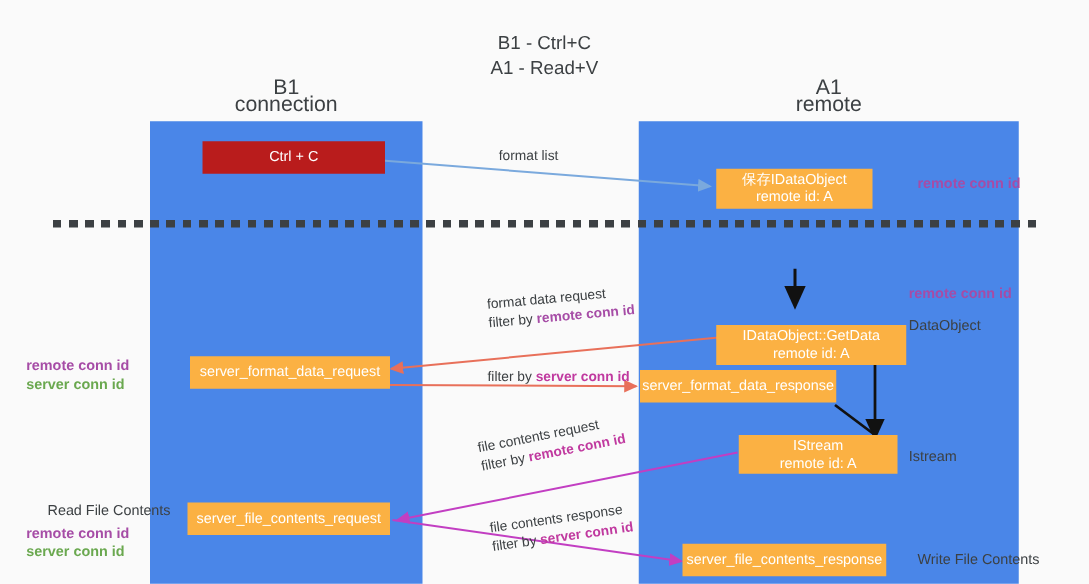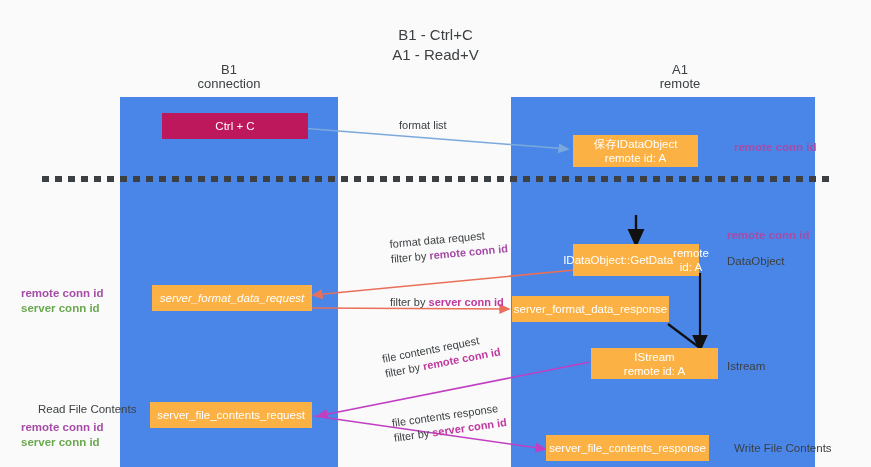--- a/index.html
+++ b/index.html
@@ -12,35 +12,35 @@
     color:#3c4043;
   }
   #stage{position:absolute;left:0;top:0;width:871px;height:467px;margin-top:18px;}
 
   
   .column{position:absolute;background:#4a86e8;}
   .col-b1{left:120px;top:79px;width:218px;height:388px;}
   .col-a1{left:511px;top:79px;width:304px;height:388px;}
 
   
-  .col-head{position:absolute;text-align:center;font-size:13px;line-height:14px;color:#3c4043;}
+  .col-head{position:absolute;text-align:center;font-size:17px;line-height:14px;color:#3c4043;}
   .col-head .l1{display:block;}
   .col-head .l2{display:block;}
   .head-b1{left:120px;top:45px;width:218px;}
-  .head-a1{left:528px;top:45px;width:304px;}
+  .head-a1{left:511px;top:45px;width:304px;}
 
   
   .title{position:absolute;left:0;top:7px;width:871px;text-align:center;
          font-size:15px;line-height:20px;color:#3c4043;}
 
   
   .box{position:absolute;display:flex;align-items:center;justify-content:center;
        text-align:center;color:#ffffff;font-size:11.5px;line-height:14px;
        box-sizing:border-box;padding:2px 4px;}
-  .box.green{background:#be185d;}
+  .box.green{background:#b91c1c;}
   .box.orange{background:#fbb143;}
   .box .sub{display:block;}
 
   
   .side-label{position:absolute;font-size:11.5px;line-height:15px;color:#3c4043;}
   .tag{font-weight:bold;font-size:11.5px;line-height:15px;}
   .tag.purple{color:#a64ca6;}
   .tag.green{color:#6aa84f;}
   .stack{position:absolute;}
 
@@ -116,26 +116,26 @@
   <div class="box green" style="left:162px;top:95px;width:146px;height:26px;">
     <span>Ctrl + C</span>
   </div>
 
   <div class="box orange" style="left:573px;top:117px;width:125px;height:32px;flex-direction:column;">
     <span>保存IDataObject</span>
     <span class="sub">remote id: A</span>
   </div>
 
 
-  <div class="box orange" style="left:573px;top:226px;width:126px;height:32px;flex-direction:row;">
+  <div class="box orange" style="left:573px;top:242px;width:152px;height:32px;flex-direction:column;">
     <span>IDataObject::GetData</span>
     <span class="sub">remote id: A</span>
   </div>
 
-  <div class="box orange" style="left:152px;top:267px;width:160px;height:26px;font-style:italic;">
+  <div class="box orange" style="left:152px;top:267px;width:160px;height:26px;">
     <span>server_format_data_request</span>
   </div>
 
   <div class="box orange" style="left:512px;top:278px;width:157px;height:26px;">
     <span>server_format_data_response</span>
   </div>
 
   <div class="box orange" style="left:591px;top:330px;width:127px;height:31px;flex-direction:column;">
     <span>IStream</span>
     <span class="sub">remote id: A</span>

